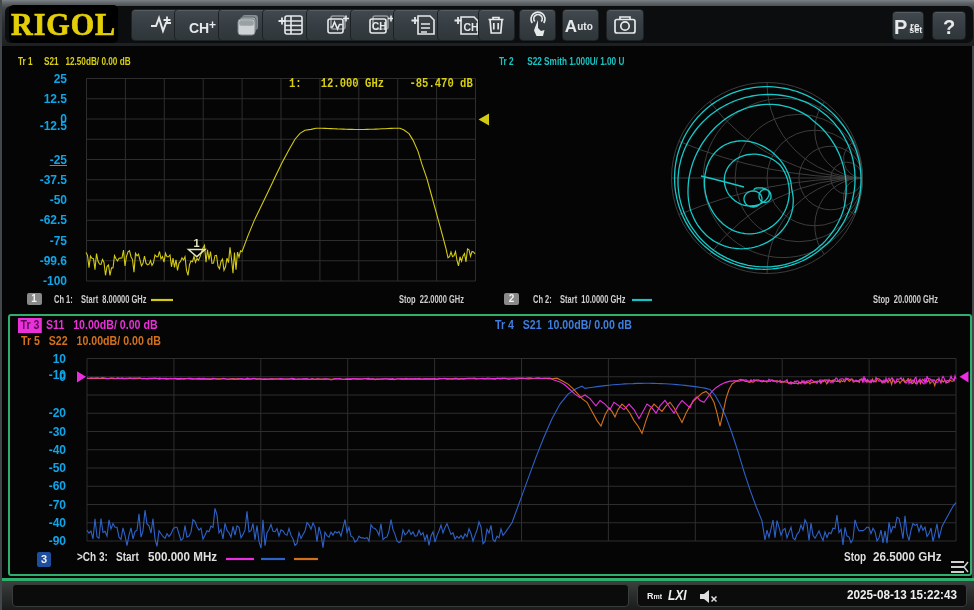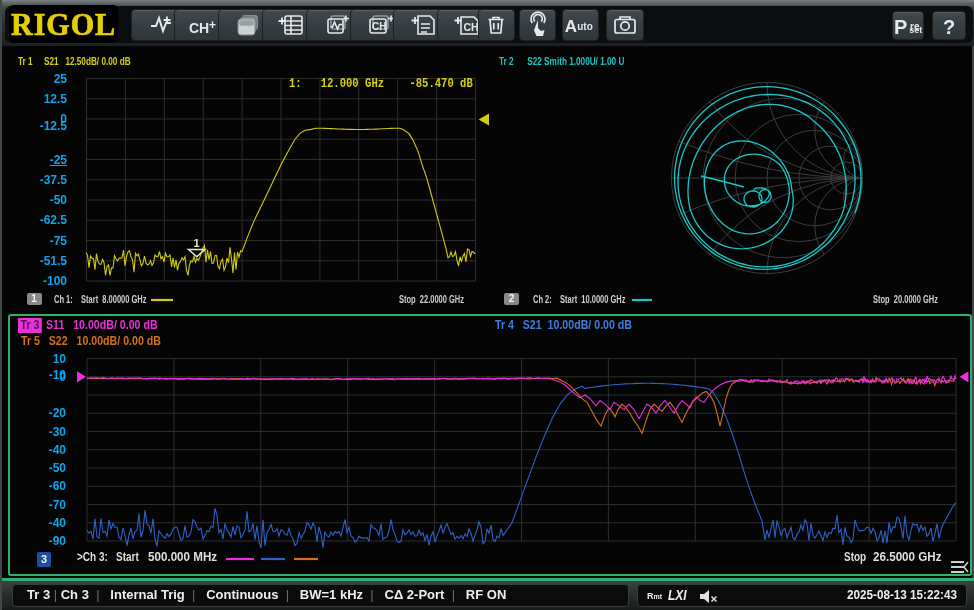--- a/index.html
+++ b/index.html
@@ -189,21 +189,21 @@
 <div class="t yel hdr cx82" style="left:15.5px;top:56px;">Tr 1     S21   12.50dB/ 0.00 dB</div>
 <div class="lab" style="right:905px;top:71.5px;">25</div>
 <div class="lab" style="right:905px;top:91.8px;">12.5</div>
 <div class="lab" style="right:905px;top:112px;">0</div>
 <div class="lab" style="right:905px;top:119px;">-12.5</div>
 <div class="lab" style="right:905px;top:152.5px;text-decoration:underline;">-25</div>
 <div class="lab" style="right:905px;top:172.8px;">-37.5</div>
 <div class="lab" style="right:905px;top:193px;">-50</div>
 <div class="lab" style="right:905px;top:213.3px;">-62.5</div>
 <div class="lab" style="right:905px;top:233.5px;">-75</div>
-<div class="lab" style="right:905px;top:253.8px;">-51.5</div>
+<div class="lab" style="right:905px;top:253.8px;">-99.6</div>
 <div class="lab" style="right:905px;top:274px;">-100</div>
 <div class="t yel mono" style="left:287px;top:77px;font-size:12px;transform:scaleX(0.88);transform-origin:left top;">1:   12.000 GHz    -85.470 dB</div>
 <div class="t" style="left:191.5px;top:237px;font-size:11px;color:#e6e6c2;">1</div>
 <div class="numbox" style="left:24.5px;top:293px;background:#898989;">1</div>
 <div class="t chrow" style="left:52px;top:293.5px;">Ch 1:    Start  8.00000 GHz</div>
 <svg width="22" height="4" style="position:absolute;left:149px;top:298px;">
       <path d="M0 2 h22" stroke="#d3ca12" stroke-width="2.2"></path>
     </svg>
 <div class="t chrow" style="left:396.5px;top:293.5px;">Stop  22.0000 GHz</div>
 
@@ -239,21 +239,20 @@
       <path d="M35 2 h24" stroke="#2e62c8" stroke-width="2.2"></path>
       <path d="M68 2 h24" stroke="#d2711d" stroke-width="2.2"></path>
     </svg>
 <div class="t wht hdr3" style="left:842px;top:550px;transform:scaleX(0.8);transform-origin:left top;">Stop</div>
 <div class="t wht hdr3" style="left:871px;top:550px;transform:scaleX(0.93);transform-origin:left top;">26.5000 GHz</div>
 
 <div class="sgreen"></div>
 <div class="sbar"></div>
 <div class="sbox" style="left:10px;width:617px;"></div>
 <div class="sbox" style="left:635px;width:330px;"></div>
-<div class="stext" style="left:25px;">Tr 3<span class="ssep"> | </span>Ch 3<span class="ssep">  |   </span>Internal Trig<span class="ssep">  |   </span>Continuous<span class="ssep">  |   </span>BW=1 kHz<span class="ssep">  |   </span>CΔ 2-Port<span class="ssep">  |   </span>RF ON</div>
 <div class="stext" style="left:645px;font-size:9px;font-weight:bold;top:591px;transform:none;">R<span style="font-size:7px;">mt</span></div>
 <div class="stext" style="left:666px;font-style:italic;font-size:14px;transform:scaleX(0.85);transform-origin:left top;">LXI</div>
 <svg width="24" height="16" style="position:absolute;left:697px;top:589px;">
   <path d="M1 5 h4 l5-4 v13 l-5-4 H1 z" fill="#dfdfdf"></path>
   <path d="M12.5 7.5 l5 5 M17.5 7.5 l-5 5" stroke="#dfdfdf" stroke-width="1.5"></path>
 </svg>
 <div class="stext" style="left:845px;transform:scaleX(0.9);transform-origin:left top;font-size:13px;">2025-08-13 15:22:43</div>
 </div>
 
 </body></html>

